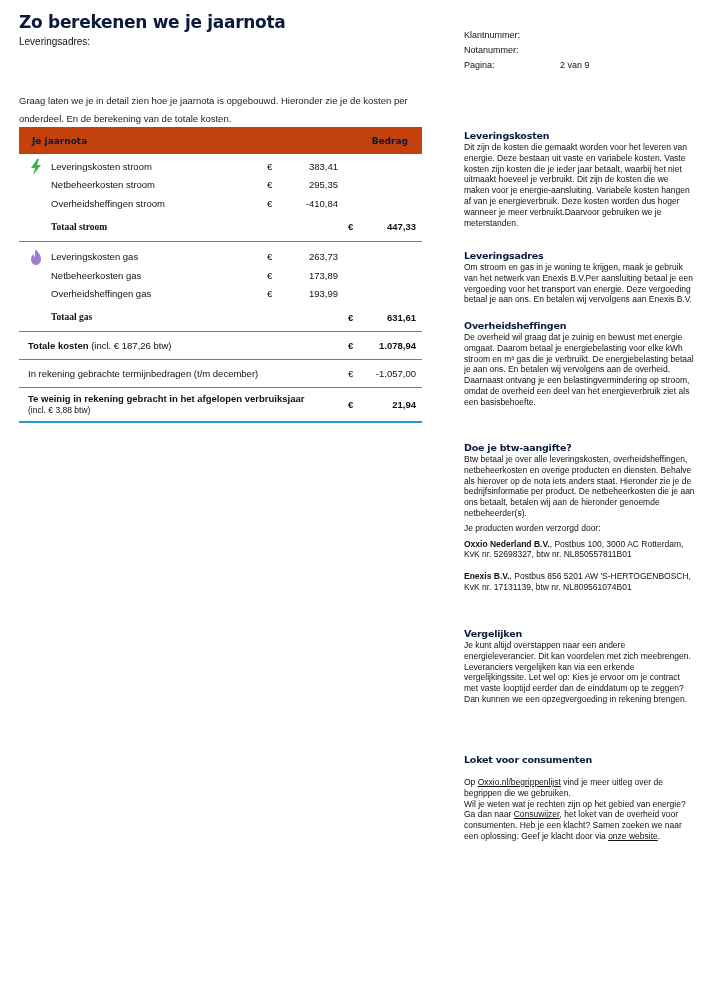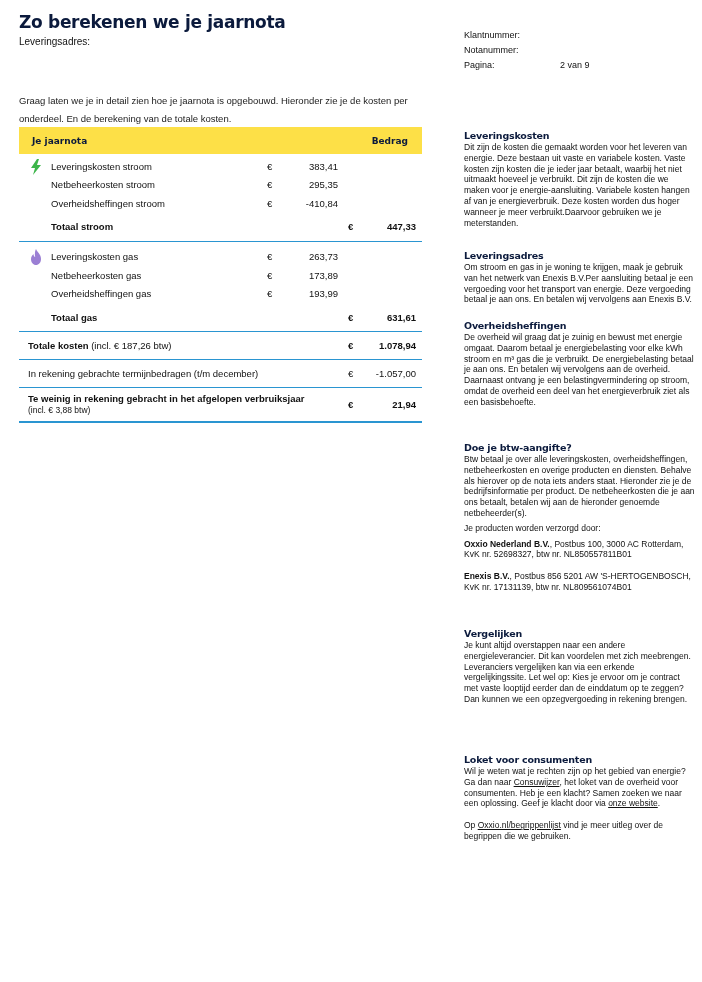--- a/index.html
+++ b/index.html
@@ -14,32 +14,32 @@
   }
   .small { font-size: 10px; }
   .addr { left: 19px; top: 36px; }
   .meta { left: 464px; top: 30px; font-size: 9px; }
   .meta .row { height: 15px; display: flex; }
   .meta .k { width: 96px; }
   .intro { left: 19px; top: 92px; width: 410px; font-size: 9.5px; line-height: 17.5px; color: #222; }
 
   .tbl { left: 19px; top: 127px; width: 403px; font-size: 9.5px; }
   .thead {
-    height: 27px; background: #fde047; display: flex; align-items: center;
+    height: 27px; background: #c2410c; display: flex; align-items: center;
     font-family: "DejaVu Sans", sans-serif; font-weight: bold; font-size: 9px; color: #0b1a3c;
   }
   .thead .l { padding-left: 13px; flex: 1; }
   .thead .r { padding-right: 14px; }
   .group { position: relative; border-bottom: 1.5px solid #2a95d1; }
   .line { height: 18.5px; display: flex; align-items: center; position: relative; }
   .line .lbl { position: absolute; left: 32px; }
   .line .eur { position: absolute; left: 248px; }
   .line .amt { position: absolute; right: 84px; text-align: right; }
   .tot { height: 28px; display: flex; align-items: center; position: relative; font-weight: bold; }
-  .tot .lbl { position: absolute; left: 32px; }
+  .tot .lbl { position: absolute; left: 32px; font-family: Liberation Serif, serif; }
   .tot .eur { position: absolute; left: 329px; }
   .tot .amt { position: absolute; right: 6px; }
   .icon { position: absolute; left: 9px; width: 16px; height: 16px; }
   .sumrow { position: relative; border-bottom: 1.5px solid #2a95d1; display: flex; align-items: center; }
   .sumrow .lbl { position: absolute; left: 9px; }
   .sumrow .eur { position: absolute; left: 329px; }
   .sumrow .amt { position: absolute; right: 6px; }
   .b { font-weight: bold; }
   .thick { border-bottom: 2.5px solid #2a95d1; }
 
@@ -177,15 +177,15 @@
   <p style="margin-top:11px;"><span class="b">Enexis B.V.</span><span>, Postbus 856 5201 AW 'S-HERTOGENBOSCH, KvK nr. 17131139, btw nr. NL809561074B01</span></p>
 </div>
 
 <div class="abs side" style="top:628px;">
   <h3>Vergelijken</h3>
   <p>Je kunt altijd overstappen naar een andere energieleverancier. Dit kan voordelen met zich meebrengen. Leveranciers vergelijken kan via een erkende vergelijkingssite. Let wel op: Kies je ervoor om je contract met vaste looptijd eerder dan de einddatum op te zeggen? Dan kunnen we een opzegvergoeding in rekening brengen.</p>
 </div>
 
 <div class="abs side" style="top:754px;">
   <h3>Loket voor consumenten</h3>
+  <p style="margin-top:11px;"><span>Op </span><span class="u">Oxxio.nl/begrippenlijst</span><span> vind je meer uitleg over de begrippen die we gebruiken.</span></p>
   <p><span>Wil je weten wat je rechten zijn op het gebied van energie? Ga dan naar </span><span class="u">Consuwijzer</span><span>, het loket van de overheid voor consumenten. Heb je een klacht? Samen zoeken we naar een oplossing. Geef je klacht door via </span><span class="u">onze website</span><span>.</span></p>
-  <p style="margin-top:11px;"><span>Op </span><span class="u">Oxxio.nl/begrippenlijst</span><span> vind je meer uitleg over de begrippen die we gebruiken.</span></p>
 </div>
 
 </body></html>

